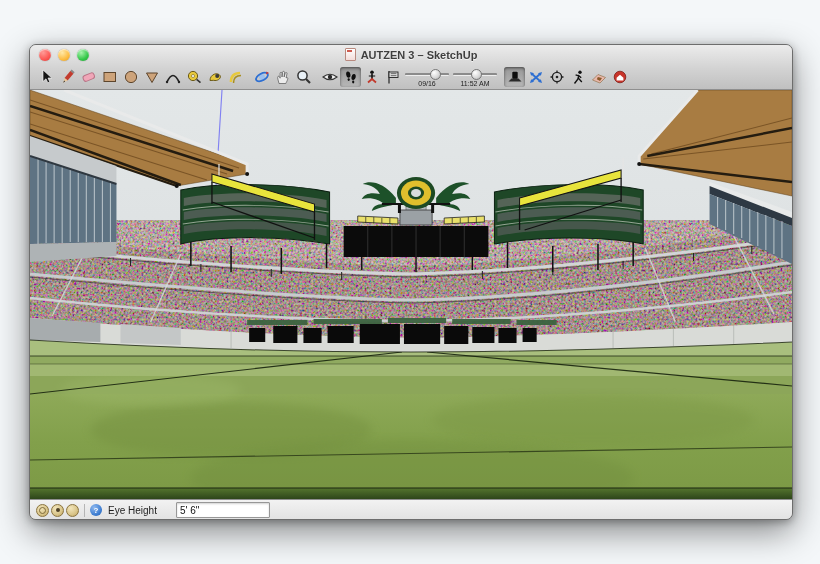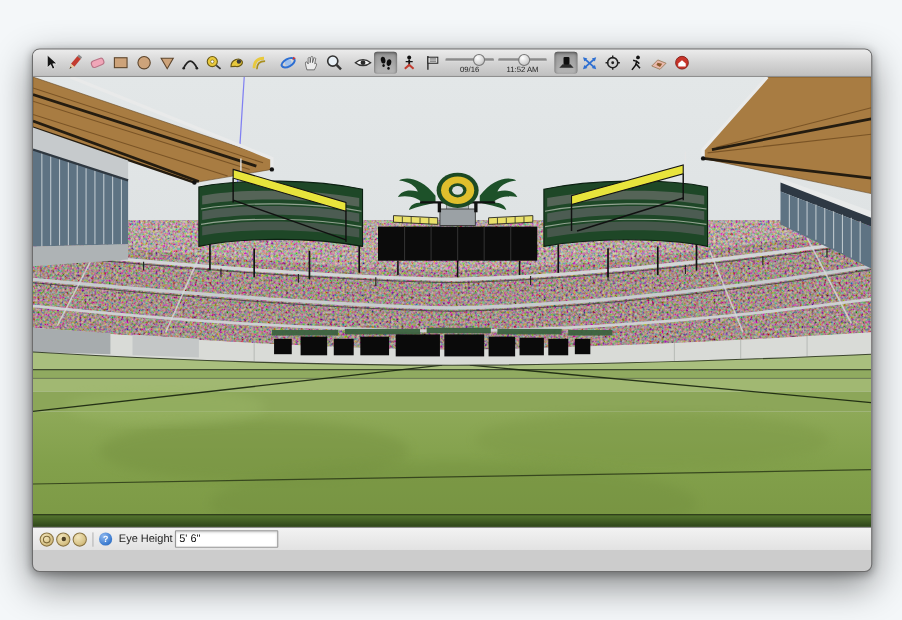--- a/index.html
+++ b/index.html
@@ -54,33 +54,41 @@
   }
   .coin{width:11px;height:11px;border-radius:50%;border:1px solid #8a7440;flex:none;margin-right:2px;
     background:radial-gradient(circle at 35% 30%, #f2e5bb,#d9c58a 60%,#bfa15c);position:relative;}
   .coin .dot{position:absolute;left:3.5px;top:3.5px;width:4px;height:4px;border-radius:50%;background:#4f4228;}
   .coin .ring{position:absolute;left:2px;top:2px;width:7px;height:7px;border-radius:50%;border:1px solid #7e6a3a;box-sizing:border-box;}
   .sdivider{width:1px;height:13px;background:#b5b5b5;margin:0 5px 0 3px;flex:none;}
   .help{width:12px;height:12px;border-radius:50%;flex:none;margin-right:6px;
     background:radial-gradient(circle at 35% 30%, #8fb9ef,#3c7cd0 65%,#2a5ea8);
     color:#fff;font-size:8px;font-weight:bold;display:flex;align-items:center;justify-content:center;}
   .hint{flex:1;white-space:nowrap;overflow:hidden;}
-  .eyelabel{margin-right:2px;white-space:nowrap;text-align:center;}
+  .eyelabel{margin-right:19px;white-space:nowrap;text-align:center;}
   .eyeinput{
     width:86px;height:14px;border:1px solid #979797;background:#fff;border-radius:1px;
     font-family:"Liberation Sans",sans-serif;font-size:10px;color:#111;padding:0 3px;
     box-shadow:inset 0 1px 2px rgba(0,0,0,.18);
   }
 </style>
 </head>
 <body>
 
 <div class="window">
 
   <div class="chrome">
+    <div class="titlebar">
+      <div class="lights">
+        <div class="light red"></div>
+        <div class="light yellow"></div>
+        <div class="light green"></div>
+      </div>
+      <div class="title"><span class="doc"></span><span>AUTZEN 3 – SketchUp</span></div>
+    </div>
 
     <div class="toolbar">
 
       <div class="tbi">
           <svg width="18" height="16">
             <polygon points="5,1 5,12.5 8,9.8 9.8,13.8 11.8,12.9 10,9 13.8,9" fill="#151515" stroke="#fff" stroke-width="0.6"></polygon>
           </svg>
         </div>
       <div class="tbi">
           <svg width="18" height="16">

